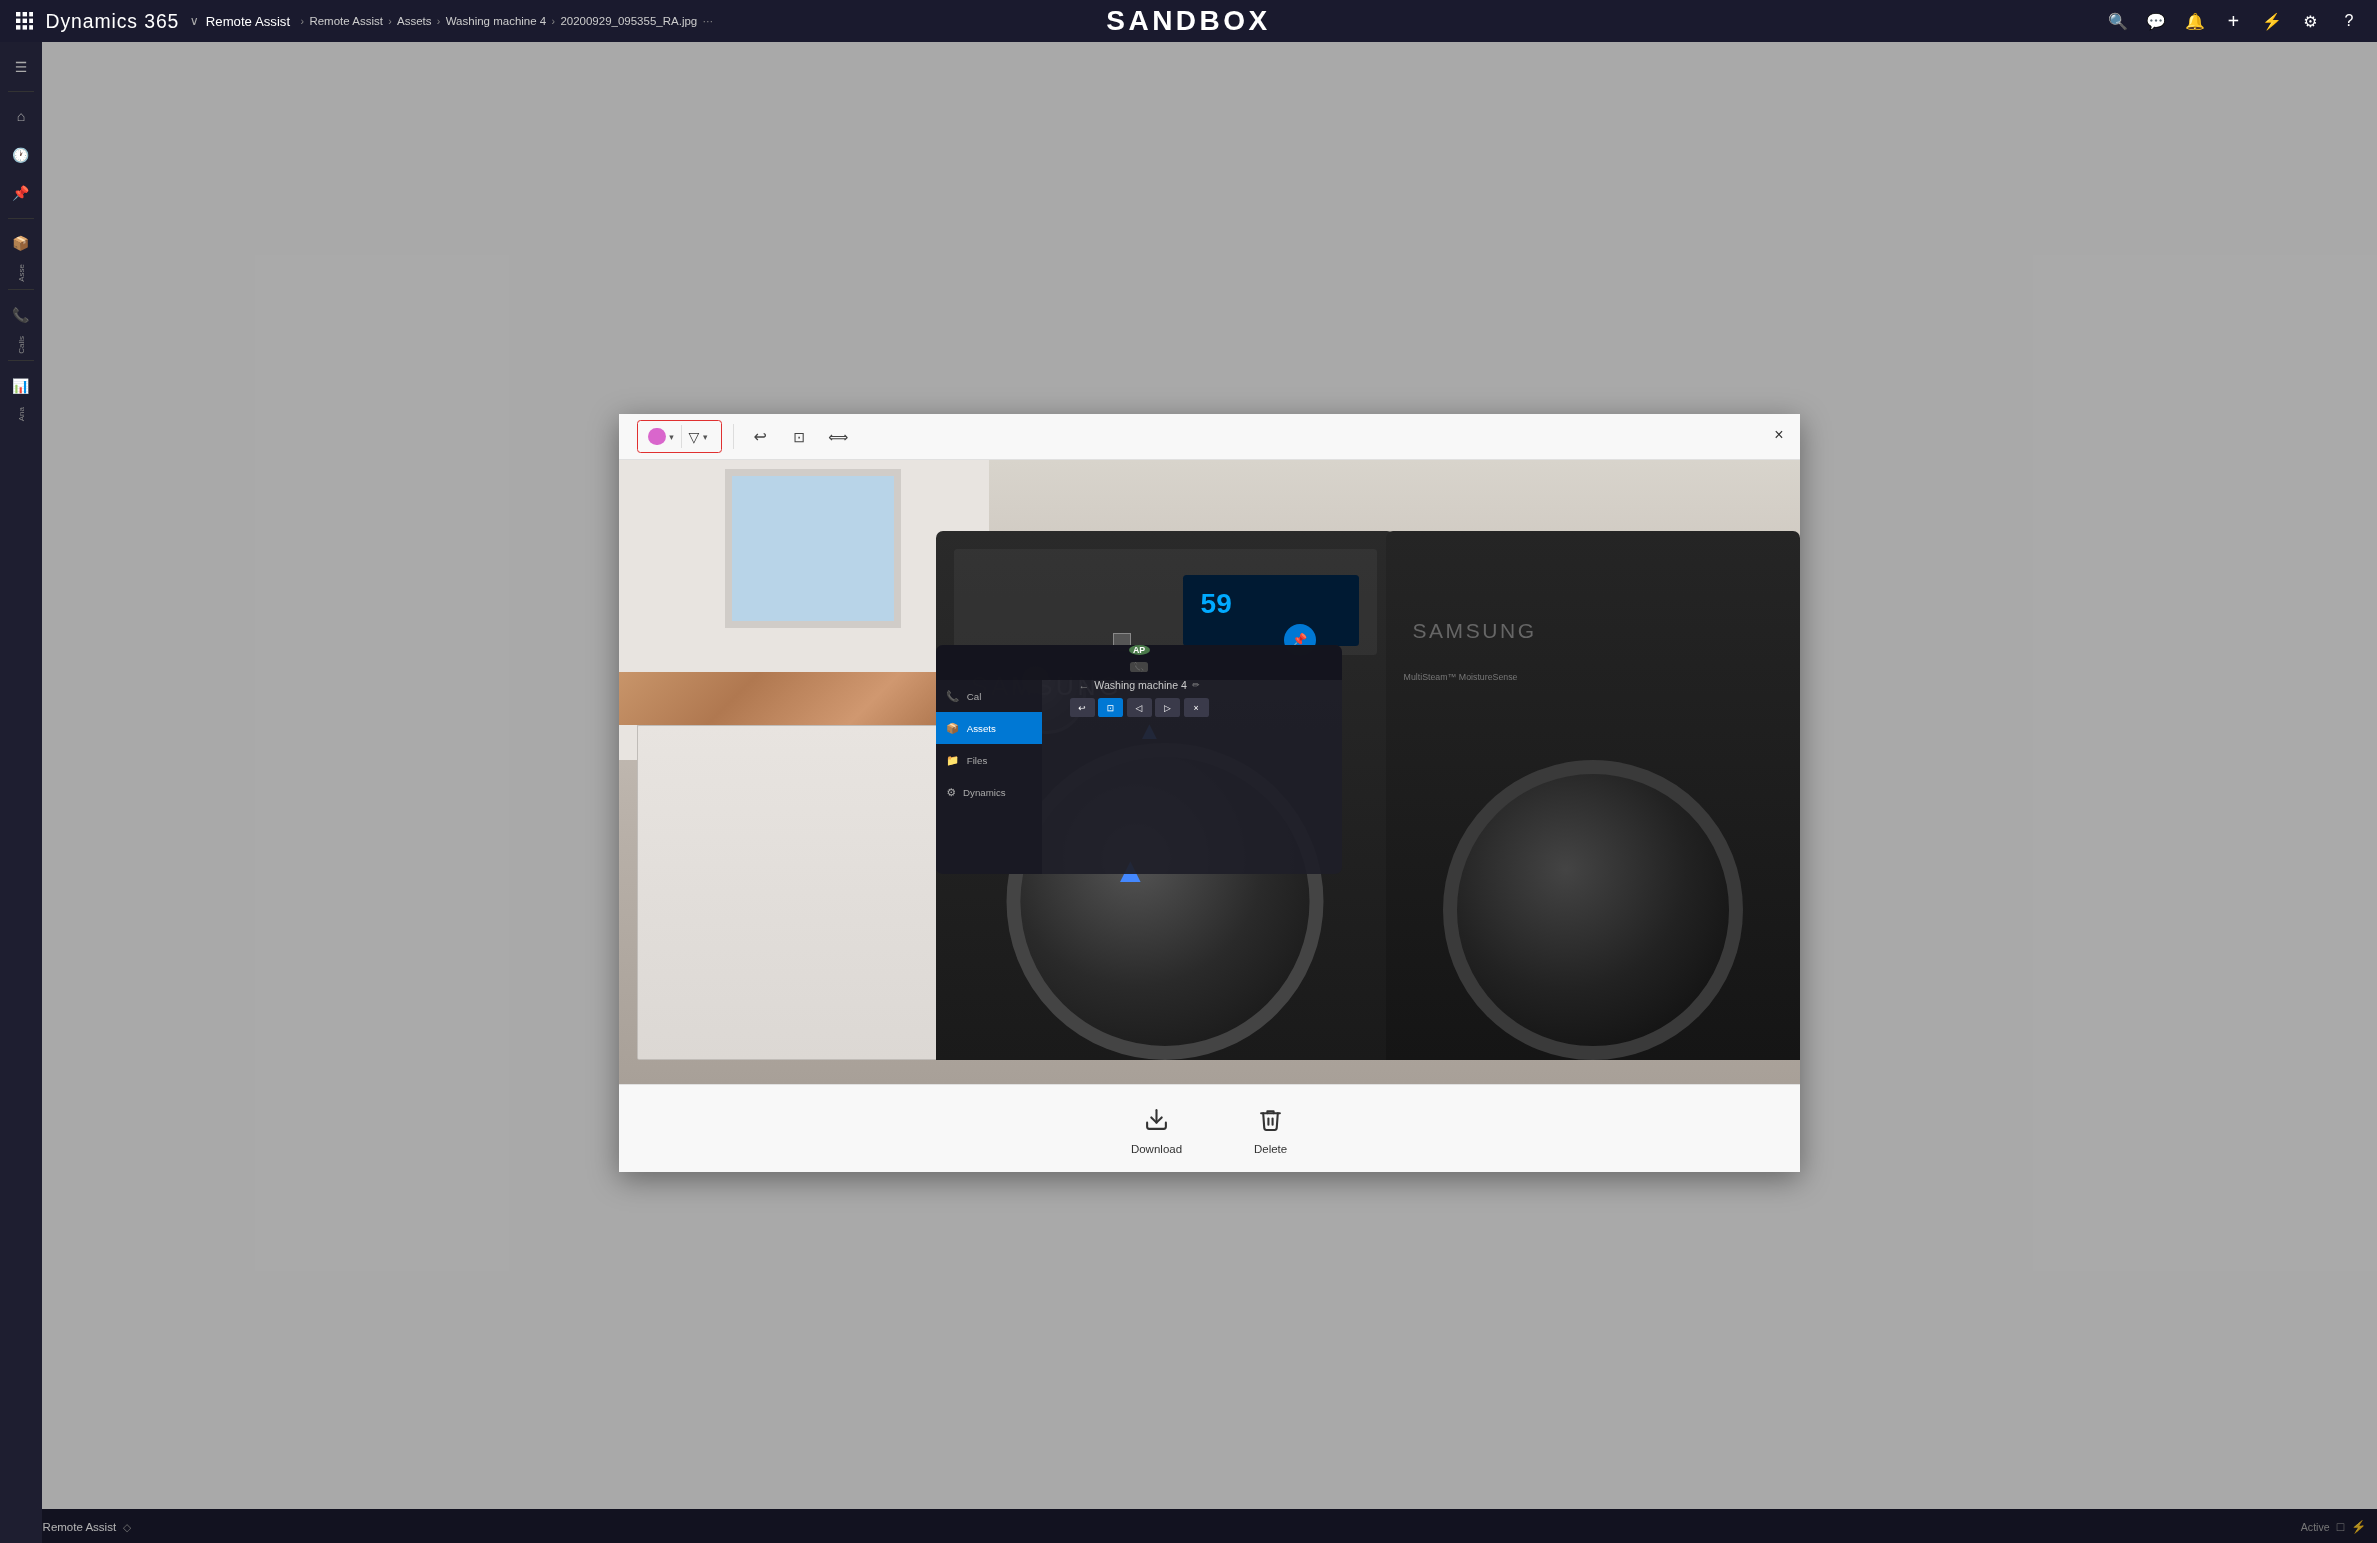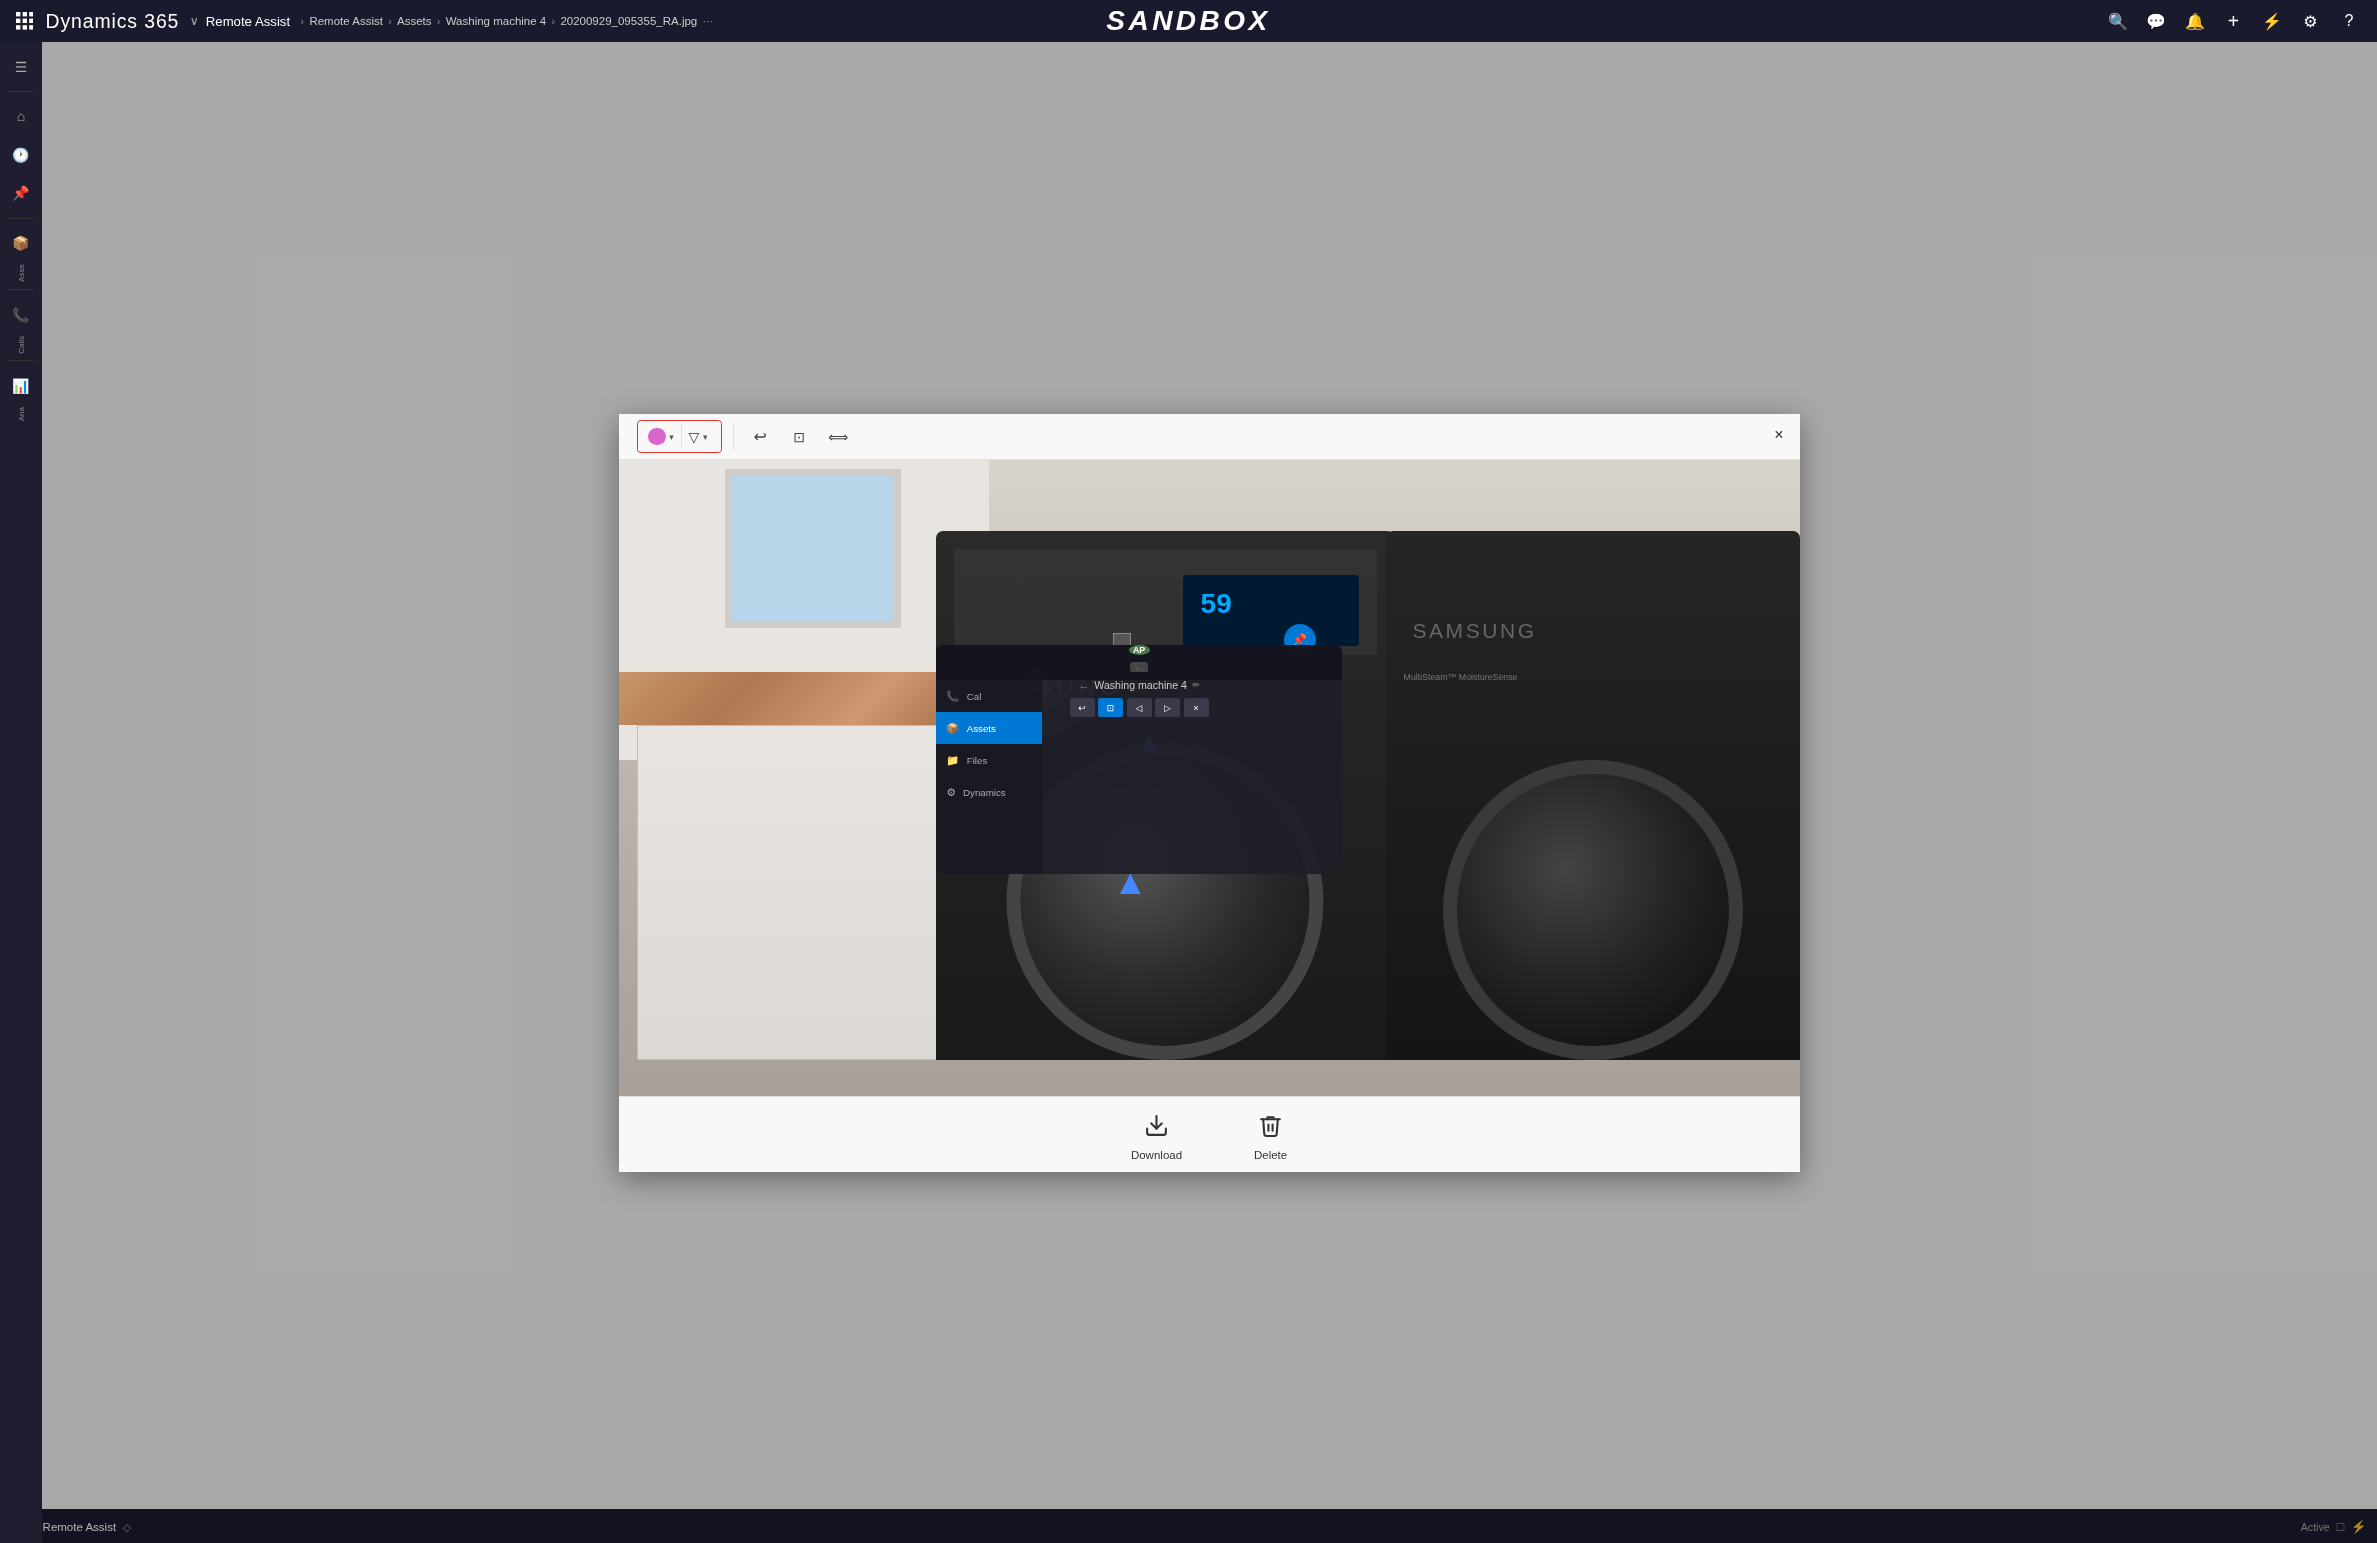--- a/index.html
+++ b/index.html
@@ -56,21 +56,20 @@
     }
     .breadcrumb-sep { color: #888; font-size: 10.6px; }
     .nav-sandbox {
       position: absolute;
       left: 50%;
       transform: translateX(-50%);
       color: #fff;
       font-size: 28px;
       font-weight: 700;
       letter-spacing: 3.5px;
-      font-style: italic;
     }
     .nav-right {
       display: flex;
       align-items: center;
       gap: 3.5px;
       margin-left: auto;
     }
     .nav-icon-btn {
       width: 35px; height: 35px;
       display: flex; align-items: center; justify-content: center;
@@ -491,21 +490,21 @@
       width: 32px; height: 32px;
       border-radius: 50%;
       background: #0078d4;
       display: flex; align-items: center; justify-content: center;
       color: #fff;
       font-size: 12.3px;
     }
 
     
     .bottom-bar {
-      height: 76px;
+      height: 88px;
       background: #f8f8f8;
       border-top: 0.9px solid #e0e0e0;
       display: flex;
       align-items: center;
       justify-content: center;
       gap: 71px;
       flex-shrink: 0;
     }
     .bottom-action {
       display: flex;

